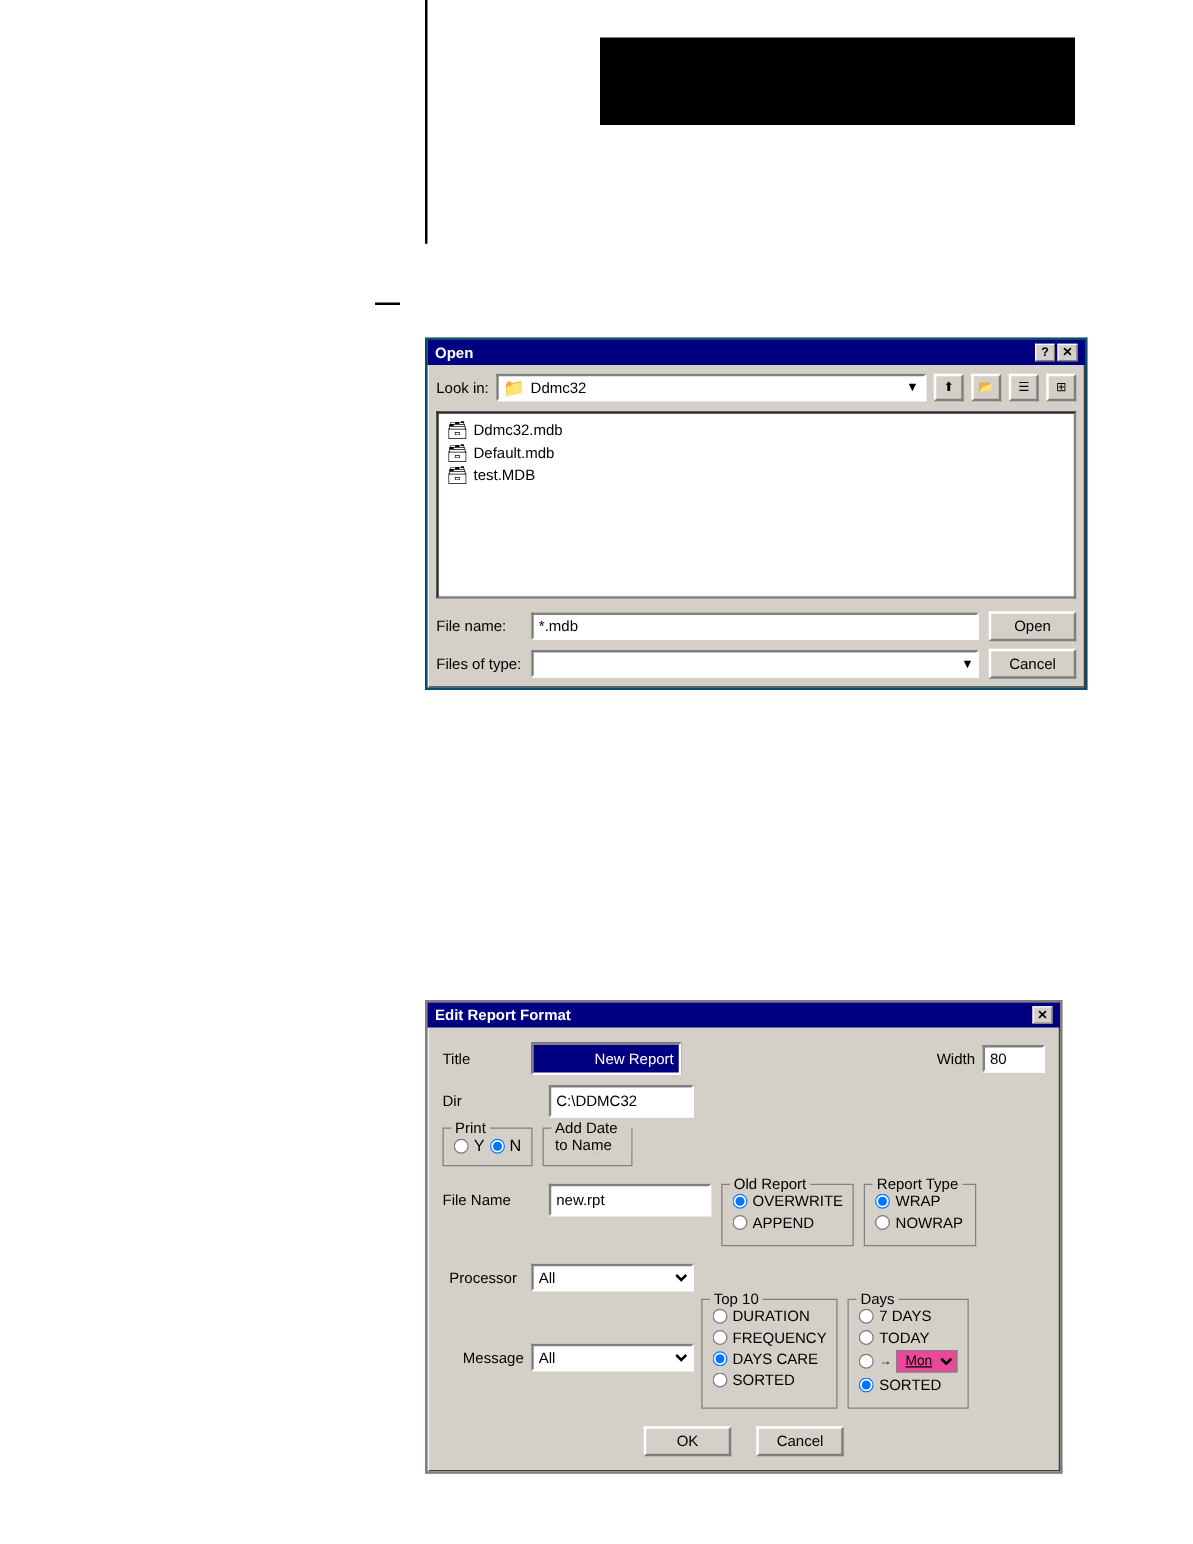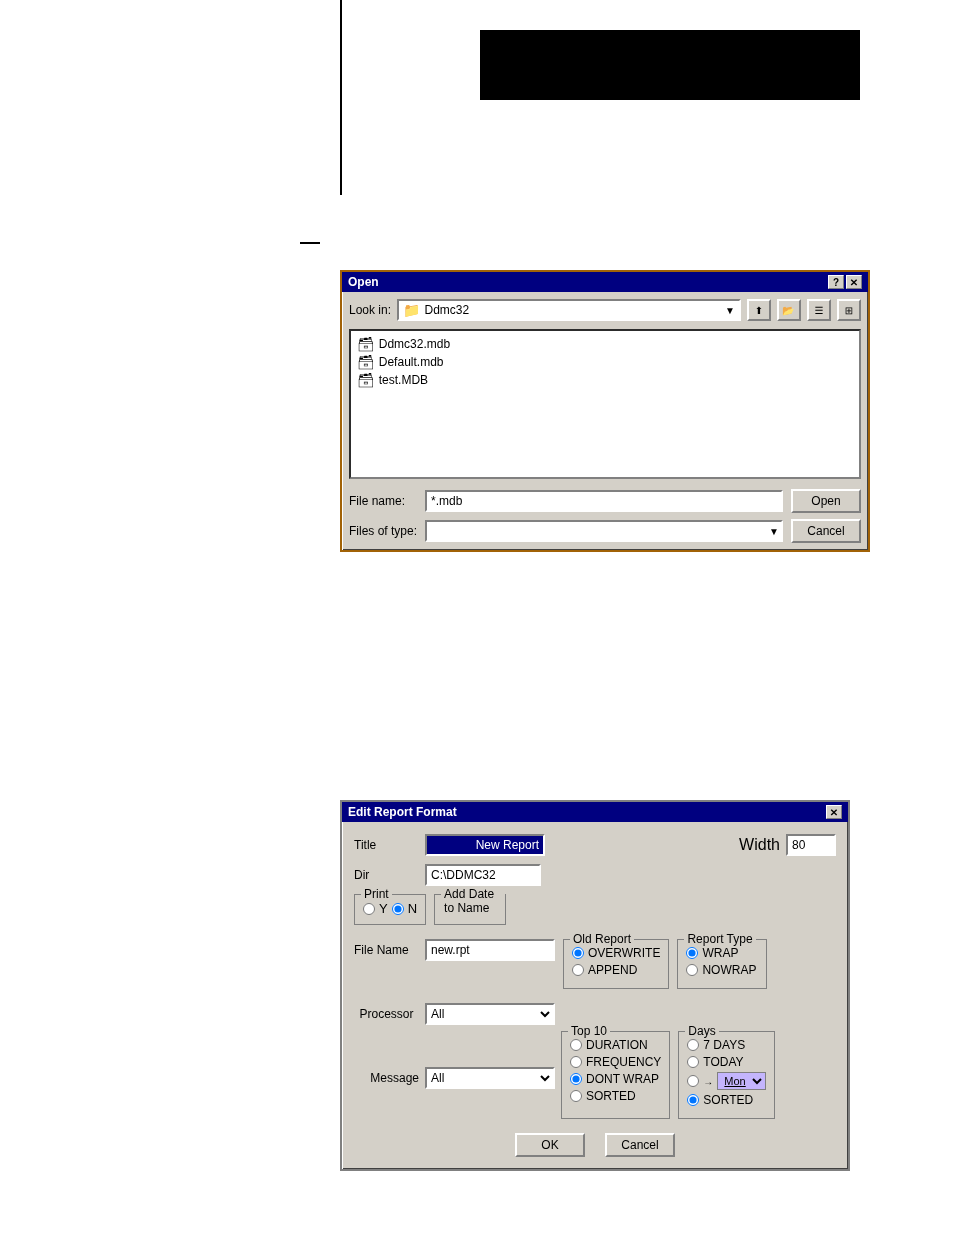--- a/index.html
+++ b/index.html
@@ -43,21 +43,21 @@
       background: #000000;
     }
 
     
     .open-dialog {
       position: absolute;
       top: 270px;
       left: 340px;
       width: 530px;
       background: #d4d0c8;
-      border: 2px solid #a16207;
+      border: 2px solid #0c4a6e;
       box-shadow: inset 1px 1px 0 #ffffff, inset -1px -1px 0 #404040;
     }
 
     .dialog-titlebar {
       background: #000080;
       color: #ffffff;
       padding: 3px 6px;
       display: flex;
       justify-content: space-between;
       align-items: center;
@@ -208,35 +208,35 @@
     }
 
     .edit-body {
       padding: 12px;
     }
 
     .field-row {
       display: flex;
       align-items: center;
       margin-bottom: 8px;
-      gap: 6px;
+      gap: 20px;
     }
 
     .field-label {
       font-size: 12px;
       width: 65px;
     }
 
     .field-input {
       height: 22px;
       background: #ffffff;
       border: 2px solid;
       border-color: #808080 #ffffff #ffffff #808080;
       font-size: 12px;
-      padding: 1px 4px;
+      padding: 11px 4px;
     }
 
     .title-input-black {
       background: #000080;
       color: #ffffff;
       text-align: right;
     }
 
     
     .group-box {
@@ -263,21 +263,21 @@
       font-size: 12px;
     }
 
     .radio-input {
       width: 12px;
       height: 12px;
       cursor: pointer;
     }
 
     .width-label {
-      font-size: 16px;
+      font-size: 12px;
     }
 
     .width-input {
       width: 50px;
       height: 22px;
       background: #ffffff;
       border: 2px solid;
       border-color: #808080 #ffffff #ffffff #808080;
       font-size: 12px;
       padding: 1px 4px;
@@ -479,42 +479,42 @@
           <div class="radio-row">
             <input type="radio" class="radio-input" name="top10" style="">
             <span>DURATION</span>
           </div>
           <div class="radio-row">
             <input type="radio" class="radio-input" name="top10" style="">
             <span>FREQUENCY</span>
           </div>
           <div class="radio-row">
             <input type="radio" class="radio-input" name="top10" checked="" style="">
-            <span>DONT WRAP</span>
+            <span>DAYS CARE</span>
           </div>
           <div class="radio-row">
             <input type="radio" class="radio-input" name="top10" style="">
             <span>SORTED</span>
           </div>
         </div>
 
         <div class="group-box days-group">
           <span class="group-label">Days</span>
           <div class="radio-row">
             <input type="radio" class="radio-input" name="days" style="">
             <span>7 DAYS</span>
           </div>
           <div class="radio-row">
             <input type="radio" class="radio-input" name="days" style="">
             <span>TODAY</span>
           </div>
           <div class="radio-row">
             <input type="radio" class="radio-input" name="days" style="">
             <span style="font-size:10px;">→</span>
-            <select class="mon-select" style="height:18px; font-size:11px; background:#c4b5fd; border:1px solid #808080;text-decoration:underline;">
+            <select class="mon-select" style="height:18px; font-size:11px; background:#ec4899; border:1px solid #808080;text-decoration:underline;">
               <option>Mon</option>
               <option>Tue</option>
               <option>Wed</option>
               <option>Thu</option>
               <option>Fri</option>
               <option>Sat</option>
               <option>Sun</option>
             </select>
           </div>
           <div class="radio-row">

